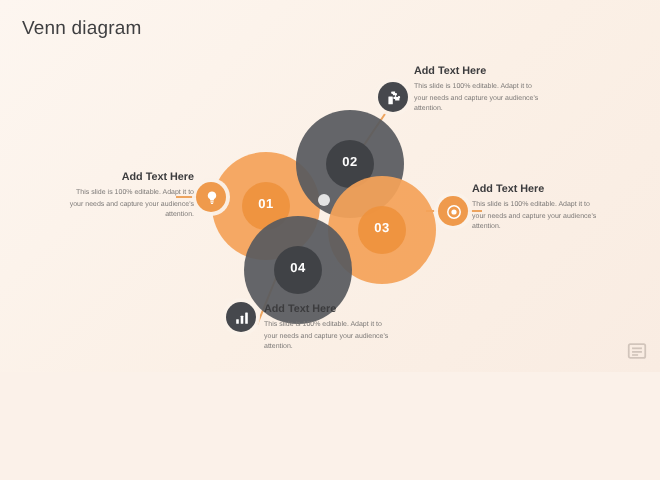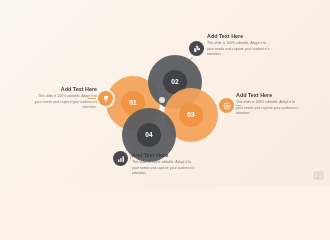--- a/index.html
+++ b/index.html
@@ -164,20 +164,21 @@
     height: 11px;
     opacity: 0.35;
   }
   #watermark svg { display: block; }
 </style>
 </head>
 <body>
 
 <div id="slide">
 
+  <div id="slide-title">Venn diagram</div>
 
   <div class="connector" style="left:88px; top:98px; width:24px;"></div>
   <div class="connector" style="left:182px; top:72px; width:32px; transform: rotate(-56deg);"></div>
   <div class="connector" style="left:213px; top:105px; width:28px;"></div>
   <div class="connector" style="left:139px; top:136px; width:28px; transform: rotate(112deg);"></div>
 
   <div class="venn-circle" id="circle-01">
     <div class="venn-inner">
       <span class="venn-num">01</span>
     </div>

